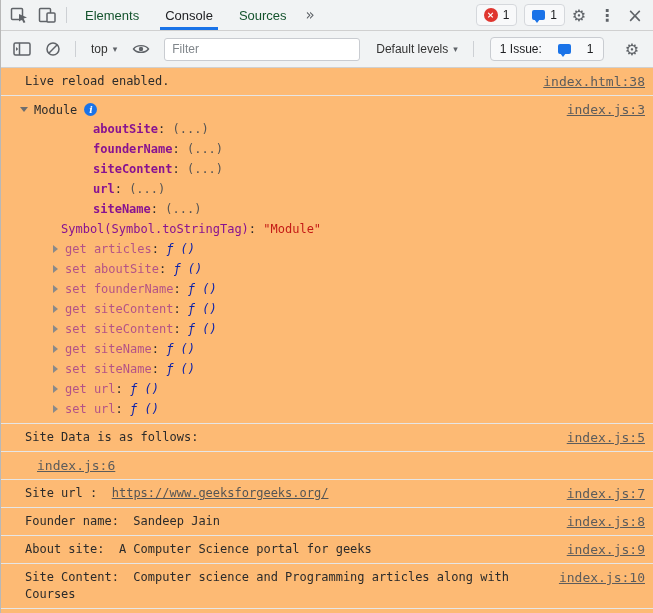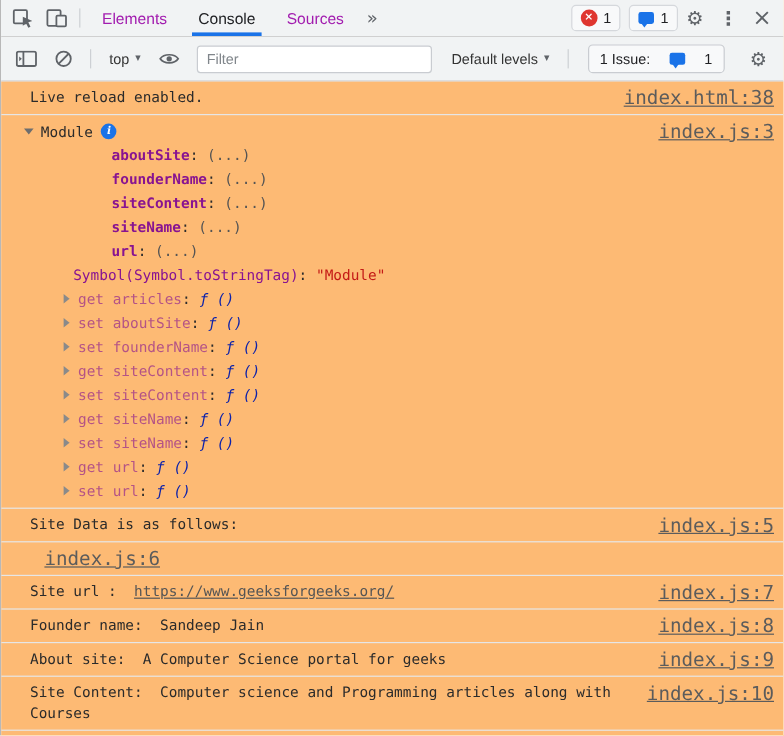--- a/index.html
+++ b/index.html
@@ -5,21 +5,21 @@
   * { box-sizing: border-box; margin: 0; padding: 0; }
   html,body { width: 653px; height: 613px; background: #fff; overflow: hidden; }
   body { font-family: "Liberation Sans", sans-serif; }
   .devtools { width: 653px; height: 613px; border-left: 1px solid #b8b8b8; display: flex; flex-direction: column; background: #fff; }
 
   
   .tabbar { flex: 0 0 30px; background: #f1f3f4; border-bottom: 1px solid #d0d0d0; display: flex; align-items: center; padding: 0 4px; }
   .icon-btn { width: 28px; height: 28px; display: flex; align-items: center; justify-content: center; color: #5f6368; cursor: pointer; flex: 0 0 auto; }
   .glyph { font-family: "DejaVu Sans", sans-serif; color: #5f6368; }
   .vsep { width: 1px; height: 16px; background: #cdd0d4; margin: 0 5px; flex: 0 0 auto; }
-  .tab { height: 30px; padding: 0 13px; display: flex; align-items: center; font-size: 13px; color: #a21caf; position: relative; cursor: pointer; white-space: nowrap; }
+  .tab { height: 30px; padding: 0 13px; display: flex; align-items: center; font-size: 13px; color: #14532d; position: relative; cursor: pointer; white-space: nowrap; }
   .tab.active { color: #202124; }
   .tab.active::after { content:""; position: absolute; left: 8px; right: 8px; bottom: 0; height: 3px; background: #1a73e8; }
   .more-tabs { font-size: 15px; padding: 0 6px; cursor: pointer; }
   .flex-sp { flex: 1; }
   .badge { display: flex; align-items: center; gap: 5px; border: 1px solid #d5d8dc; background: #f8f9fa; border-radius: 4px; padding: 3px 7px; margin-left: 7px; font-size: 12px; color: #202124; cursor: pointer; }
   .err-circle { width: 14px; height: 14px; border-radius: 50%; background: #df362f; color: #fff; font-size: 9px; font-weight: bold; display: flex; align-items: center; justify-content: center; }
   .bubble-icon { position: relative; width: 13px; height: 10px; background: #1a73e8; border-radius: 2px; display: inline-block; }
   .bubble-icon::after { content:""; position: absolute; left: 2px; top: 9px; width: 0; height: 0; border: 3px solid transparent; border-top: 4px solid #1a73e8; }
   .tb-gear { font-size: 16px; } .tb-kebab { font-size: 16px; font-weight: bold; } .tb-close { font-size: 19px; }
 
@@ -28,21 +28,21 @@
   .dropdown { display: flex; align-items: center; gap: 5px; font-size: 12px; color: #333; padding: 3px 7px; cursor: pointer; white-space: nowrap; }
   .caret { font-size: 9px; color: #5f6368; font-family: "DejaVu Sans", sans-serif; }
   .filter-input { width: 196px; height: 23px; border: 1px solid #c9ccd1; border-radius: 3px; background: #fff; font-size: 12px; padding: 0 7px; color: #333; outline: none; margin: 0 6px; font-family: "Liberation Sans", sans-serif; }
   .filter-input::placeholder { color: #80868b; }
   .issue-btn { display: flex; align-items: center; gap: 16px; border: 1px solid #c9ccd1; background: #f8f9fa; border-radius: 4px; padding: 4px 9px; font-size: 12px; color: #202124; cursor: pointer; white-space: nowrap; margin-left: 8px; }
 
   
   .console { flex: 1; overflow: hidden; background: #fdba74; font-family: "DejaVu Sans Mono", "Liberation Mono", monospace; font-size: 12px; color: #2b2b2b; }
   .crow { display: flex; align-items: flex-start; padding: 5px 8px 5px 24px; border-bottom: 1px solid #e6e6e6; line-height: 17px; }
   .msg { flex: 1; white-space: pre-wrap; word-break: break-word; }
-  .src { margin-left: 12px; color: #5c5c5c; text-decoration: underline; white-space: nowrap; cursor: pointer; font-size: 16px; }
+  .src { margin-left: 12px; color: #5c5c5c; text-decoration: underline; white-space: nowrap; cursor: pointer; font-size: 13px; }
   .msg-link { color: #555; text-decoration: underline; cursor: pointer; margin-top: 12px; }
 
   .group { border-bottom: 1px solid #e6e6e6; padding: 5px 8px 4px 12px; }
   .ghead { display: flex; align-items: flex-start; line-height: 18px; }
   .tri-down { width: 0; height: 0; border-left: 4px solid transparent; border-right: 4px solid transparent; border-top: 5px solid #6e6e6e; display: inline-block; margin: 6px 6px 0 7px; cursor: pointer; flex: 0 0 auto; }
   .tri-right { width: 0; height: 0; border-top: 4px solid transparent; border-bottom: 4px solid transparent; border-left: 5px solid #8a8a8a; display: inline-block; margin-right: 7px; cursor: pointer; }
   .obj-name { color: #2b2b2b; cursor: pointer; }
   .info-icon { display: inline-flex; width: 13px; height: 13px; border-radius: 50%; background: #1a73e8; color: #fff; font: italic bold 9px "DejaVu Serif", serif; align-items: center; justify-content: center; margin: 2px 0 0 7px; }
   .tree-row { line-height: 20px; white-space: pre; padding-left: 48px; }
   .tree-row.accessor { padding-left: 40px; }
@@ -151,22 +151,22 @@
         <span class="tri-down"></span>
         <span class="obj-name">Module</span>
         <span class="info-icon">i</span>
         <span class="flex-sp"></span>
         <a class="src">index.js:3</a>
       </div>
 
       <div class="tree-row"><span class="prop-own">aboutSite</span><span class="colon">: </span><span class="ellipsis">(...)</span></div>
       <div class="tree-row"><span class="prop-own">founderName</span><span class="colon">: </span><span class="ellipsis">(...)</span></div>
       <div class="tree-row"><span class="prop-own">siteContent</span><span class="colon">: </span><span class="ellipsis">(...)</span></div>
+      <div class="tree-row"><span class="prop-own">url</span><span class="colon">: </span><span class="ellipsis">(...)</span></div>
       <div class="tree-row"><span class="prop-own">siteName</span><span class="colon">: </span><span class="ellipsis">(...)</span></div>
-      <div class="tree-row"><span class="prop-own">url</span><span class="colon">: </span><span class="ellipsis">(...)</span></div>
 
       <div class="tree-row"><span class="sym-name">Symbol(Symbol.toStringTag)</span><span class="colon">: </span><span class="str">"Module"</span></div>
 
       <div class="tree-row accessor"><span class="tri-right"></span><span class="prop-faded">get articles</span><span class="colon">: </span><span class="fn">ƒ ()</span></div>
       <div class="tree-row accessor"><span class="tri-right"></span><span class="prop-faded">set aboutSite</span><span class="colon">: </span><span class="fn">ƒ ()</span></div>
       <div class="tree-row accessor"><span class="tri-right"></span><span class="prop-faded">set founderName</span><span class="colon">: </span><span class="fn">ƒ ()</span></div>
       <div class="tree-row accessor"><span class="tri-right"></span><span class="prop-faded">get siteContent</span><span class="colon">: </span><span class="fn">ƒ ()</span></div>
       <div class="tree-row accessor"><span class="tri-right"></span><span class="prop-faded">set siteContent</span><span class="colon">: </span><span class="fn">ƒ ()</span></div>
       <div class="tree-row accessor"><span class="tri-right"></span><span class="prop-faded">get siteName</span><span class="colon">: </span><span class="fn">ƒ ()</span></div>
       <div class="tree-row accessor"><span class="tri-right"></span><span class="prop-faded">set siteName</span><span class="colon">: </span><span class="fn">ƒ ()</span></div>

